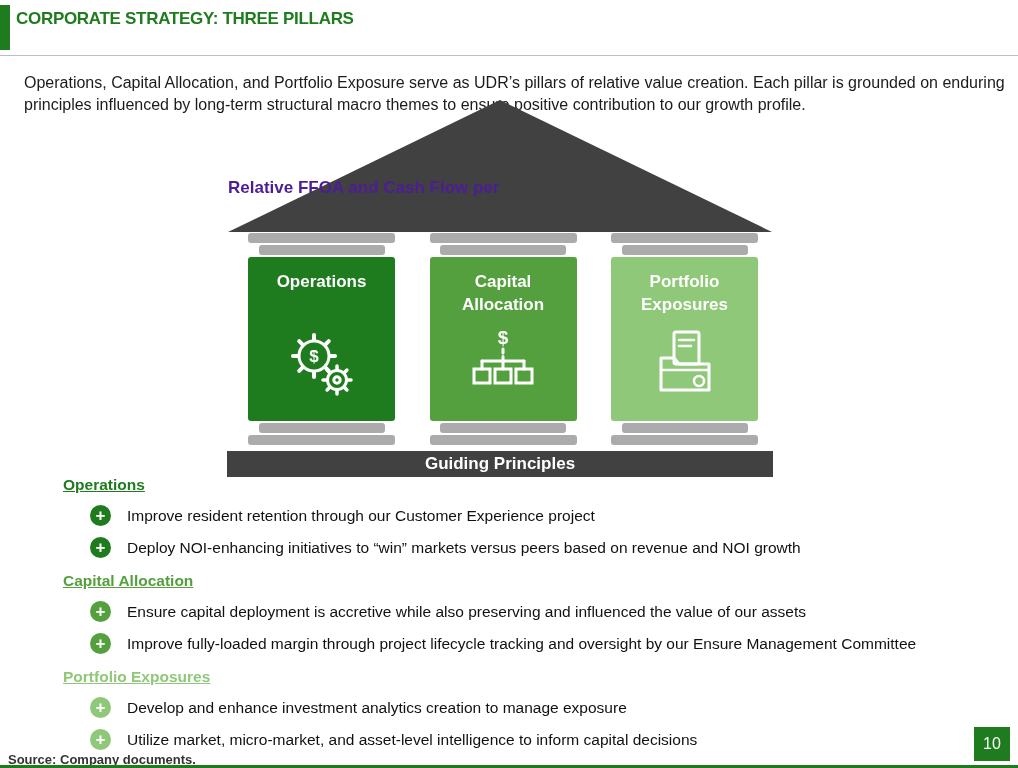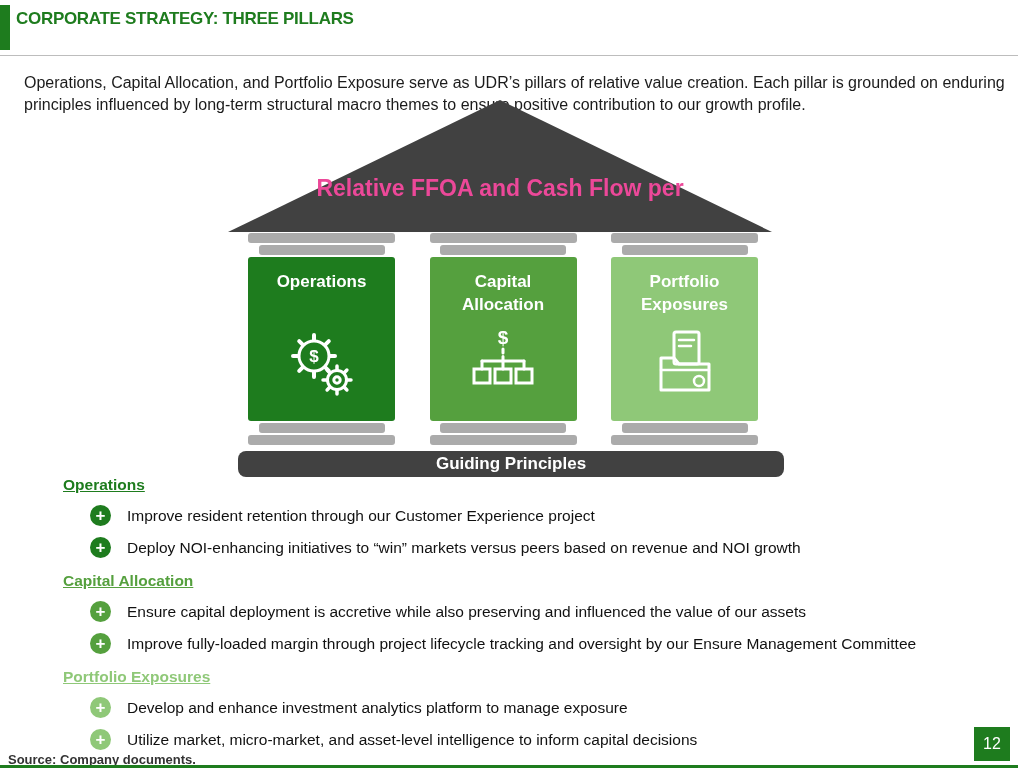--- a/index.html
+++ b/index.html
@@ -22,21 +22,21 @@
   }
 
   
   .roof {
     position:absolute; left:228px; top:100px; width:544px; height:132px;
     background:var(--roof-gray);
     clip-path:polygon(50% 0, 100% 100%, 0 100%);
   }
   .roof-text {
     position:absolute; left:228px; top:176px; width:544px;
-    text-align:center; color:#ec4899; font-weight:bold; font-size:23px; line-height:24px;
+    text-align:left; color:#4c1d95; font-weight:bold; font-size:17px; line-height:24px;
   }
   .pillars {
     position:absolute; left:248px; top:233px; width:510px;
     display:flex; justify-content:space-between;
   }
   .pillar { width:147px; display:flex; flex-direction:column; align-items:center; gap:2px; }
   .cap { height:10px; background:var(--capital-gray); border-radius:3px; }
   .cap.w1 { width:147px; }
   .cap.w2 { width:126px; }
   .pillar-body {
@@ -46,22 +46,22 @@
   .pillar-body .pillar-label {
     height:56px; margin-top:13px; font-size:17px; font-weight:bold;
     color:#fff; text-align:center; line-height:23px; padding:0 14px;
   }
   .pillar-icon { margin-top:2px; }
   .pb-dark  { background:var(--brand-dark-green); }
   .pb-med   { background:var(--medium-green); }
   .pb-light { background:var(--light-green); }
 
   .base-bar {
-    position:absolute; left:238px; top:451px; width:546px; height:26px;
-    background:var(--roof-gray); border-radius:8px;
+    position:absolute; left:227px; top:451px; width:546px; height:26px;
+    background:var(--roof-gray); border-radius:0;
     color:#fff; font-weight:bold; font-size:17px; text-align:center; line-height:26px;
   }
 
   
   .sections { position:absolute; left:63px; top:476px; width:940px; }
   .section h2 {
     margin:14px 0 0 0; font-size:15.5px; font-weight:bold;
     text-decoration:underline; line-height:18px;
   }
   .section:first-child h2 { margin-top:0; }
@@ -218,27 +218,27 @@
       <div class="bullet-row">
         <span class="plus-icon">+</span>
         <span class="bullet-text">Improve fully-loaded margin through project lifecycle tracking and oversight by our Ensure Management Committee</span>
       </div>
     </div>
 
     <div class="section sec-light">
       <h2>Portfolio Exposures</h2>
       <div class="bullet-row">
         <span class="plus-icon">+</span>
-        <span class="bullet-text">Develop and enhance investment analytics platform to manage exposure</span>
+        <span class="bullet-text">Develop and enhance investment analytics creation to manage exposure</span>
       </div>
       <div class="bullet-row">
         <span class="plus-icon">+</span>
         <span class="bullet-text">Utilize market, micro-market, and asset-level intelligence to inform capital decisions</span>
       </div>
     </div>
 
   </div>
 
   <div class="source-note">Source:  Company documents.</div>
-  <div class="page-box">12</div>
+  <div class="page-box">10</div>
   <div class="bottom-rule"></div>
 
 </div>
 
 </body></html>

